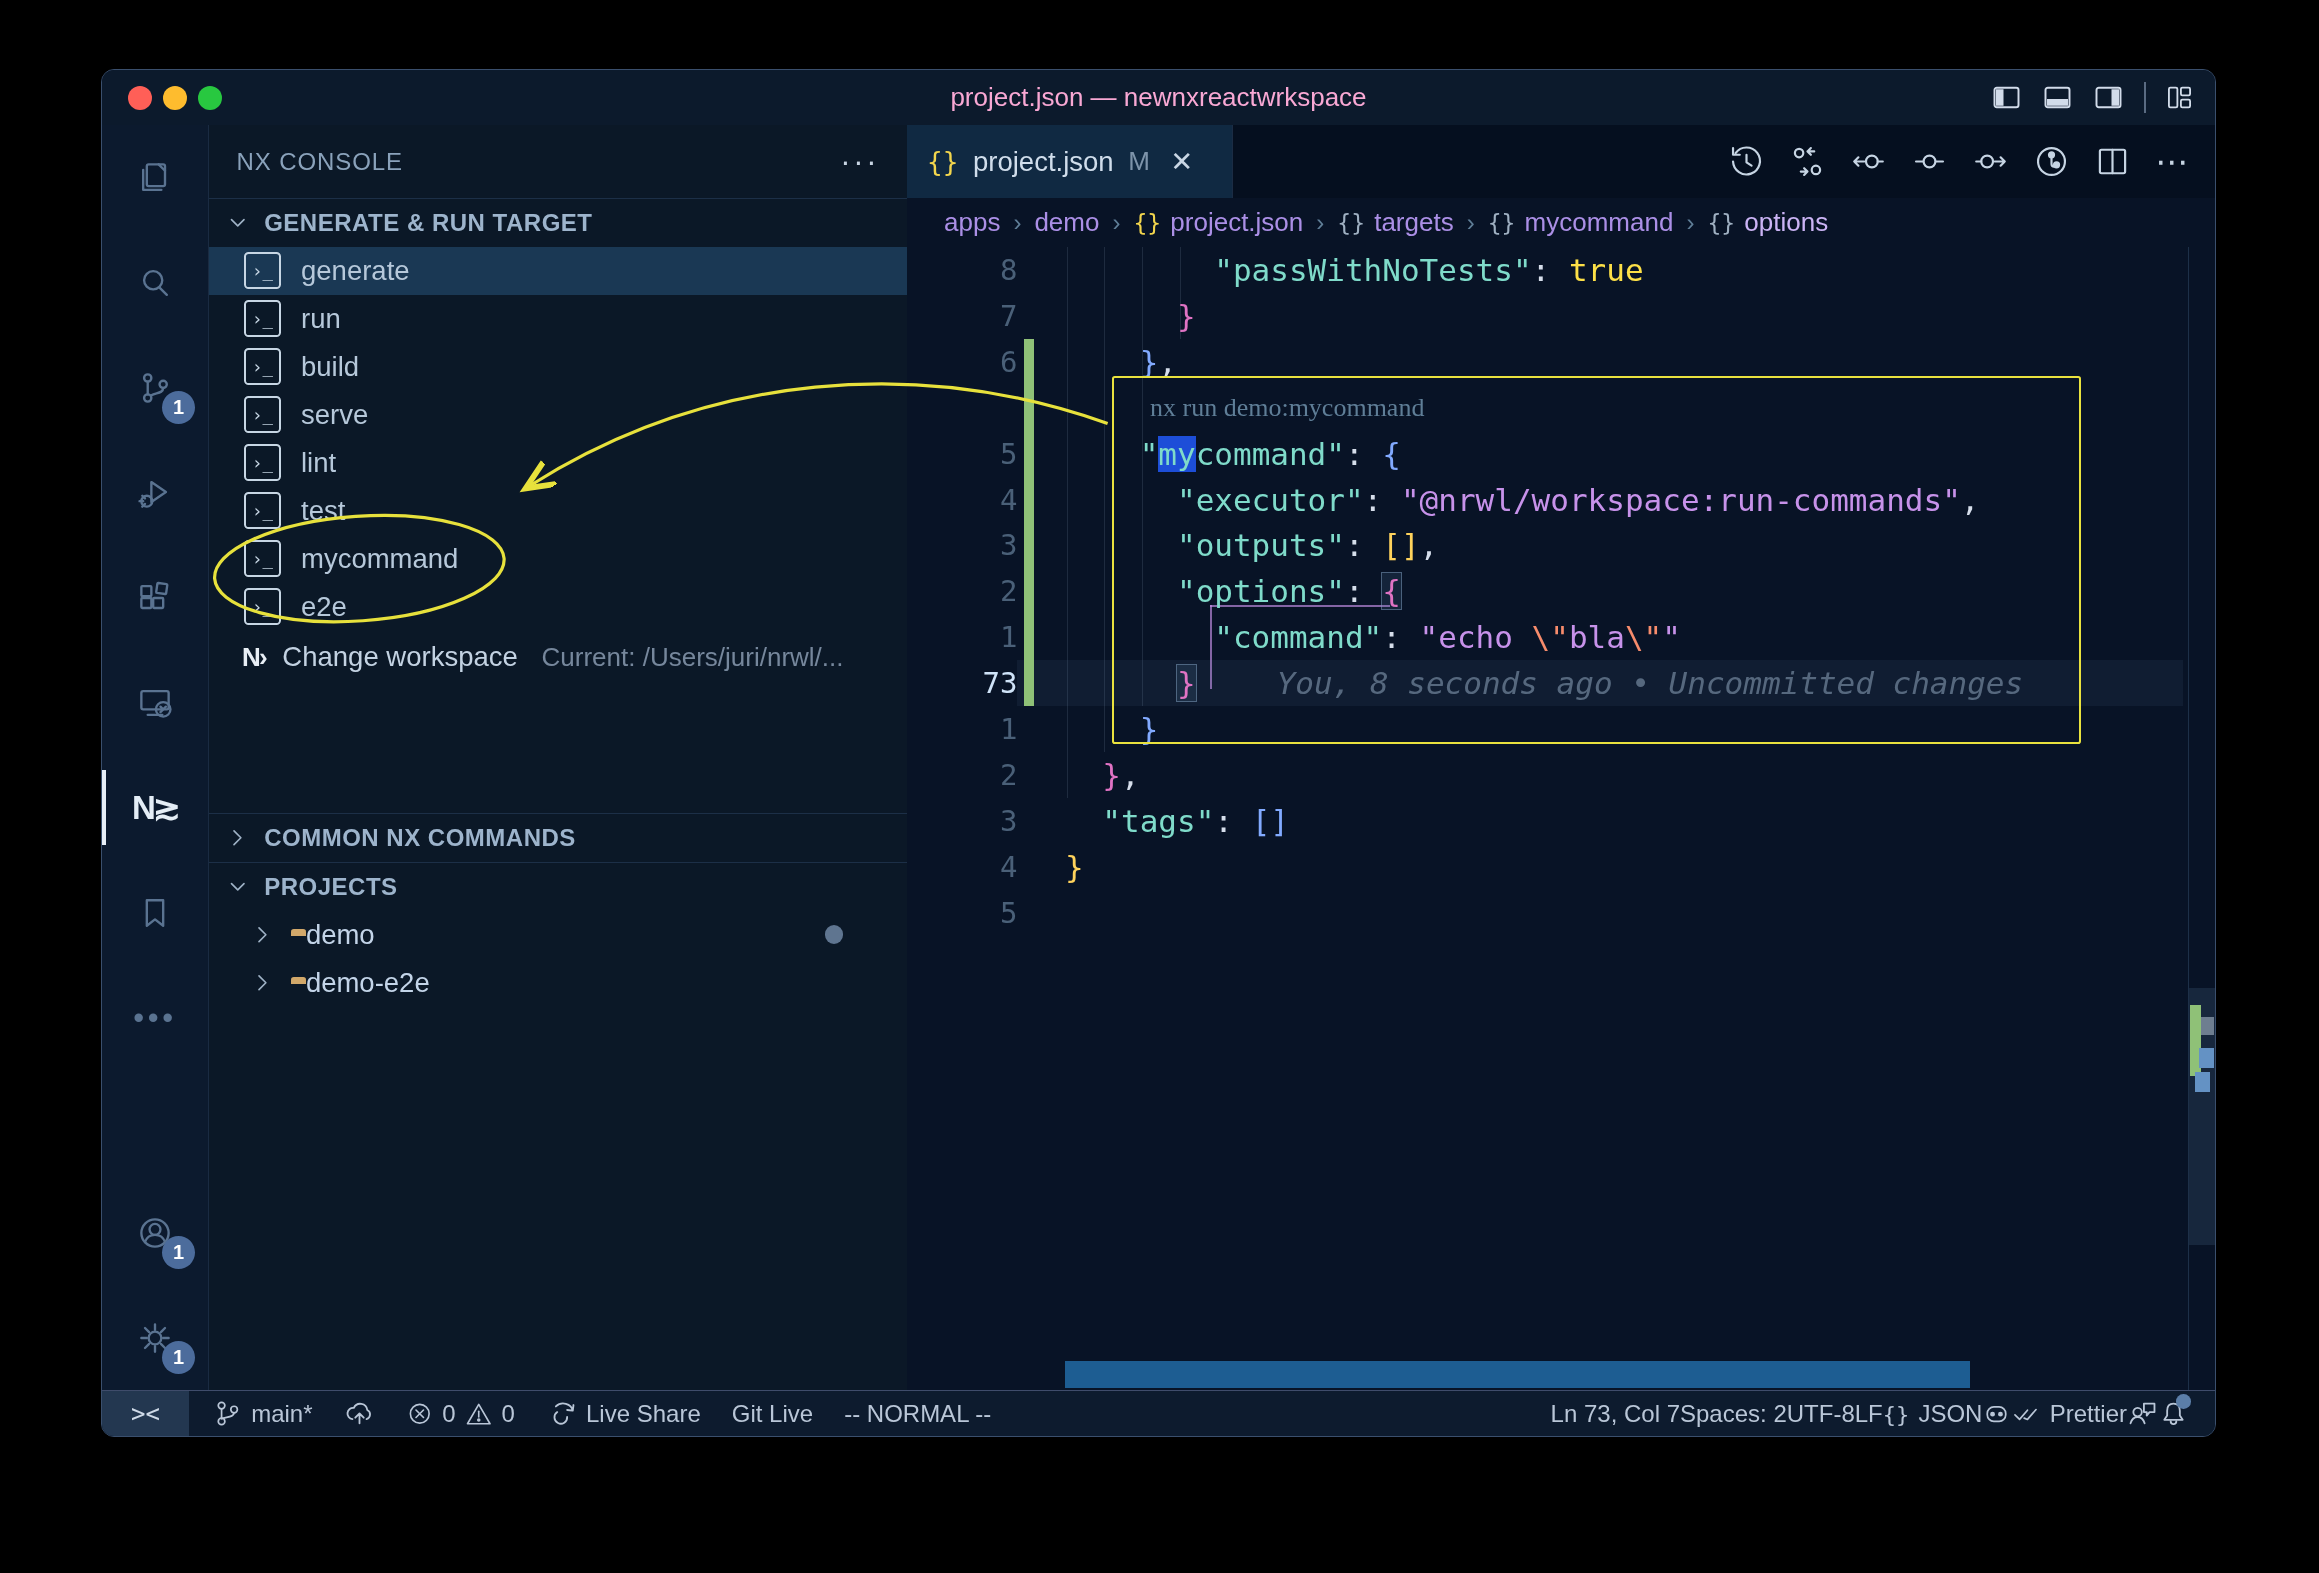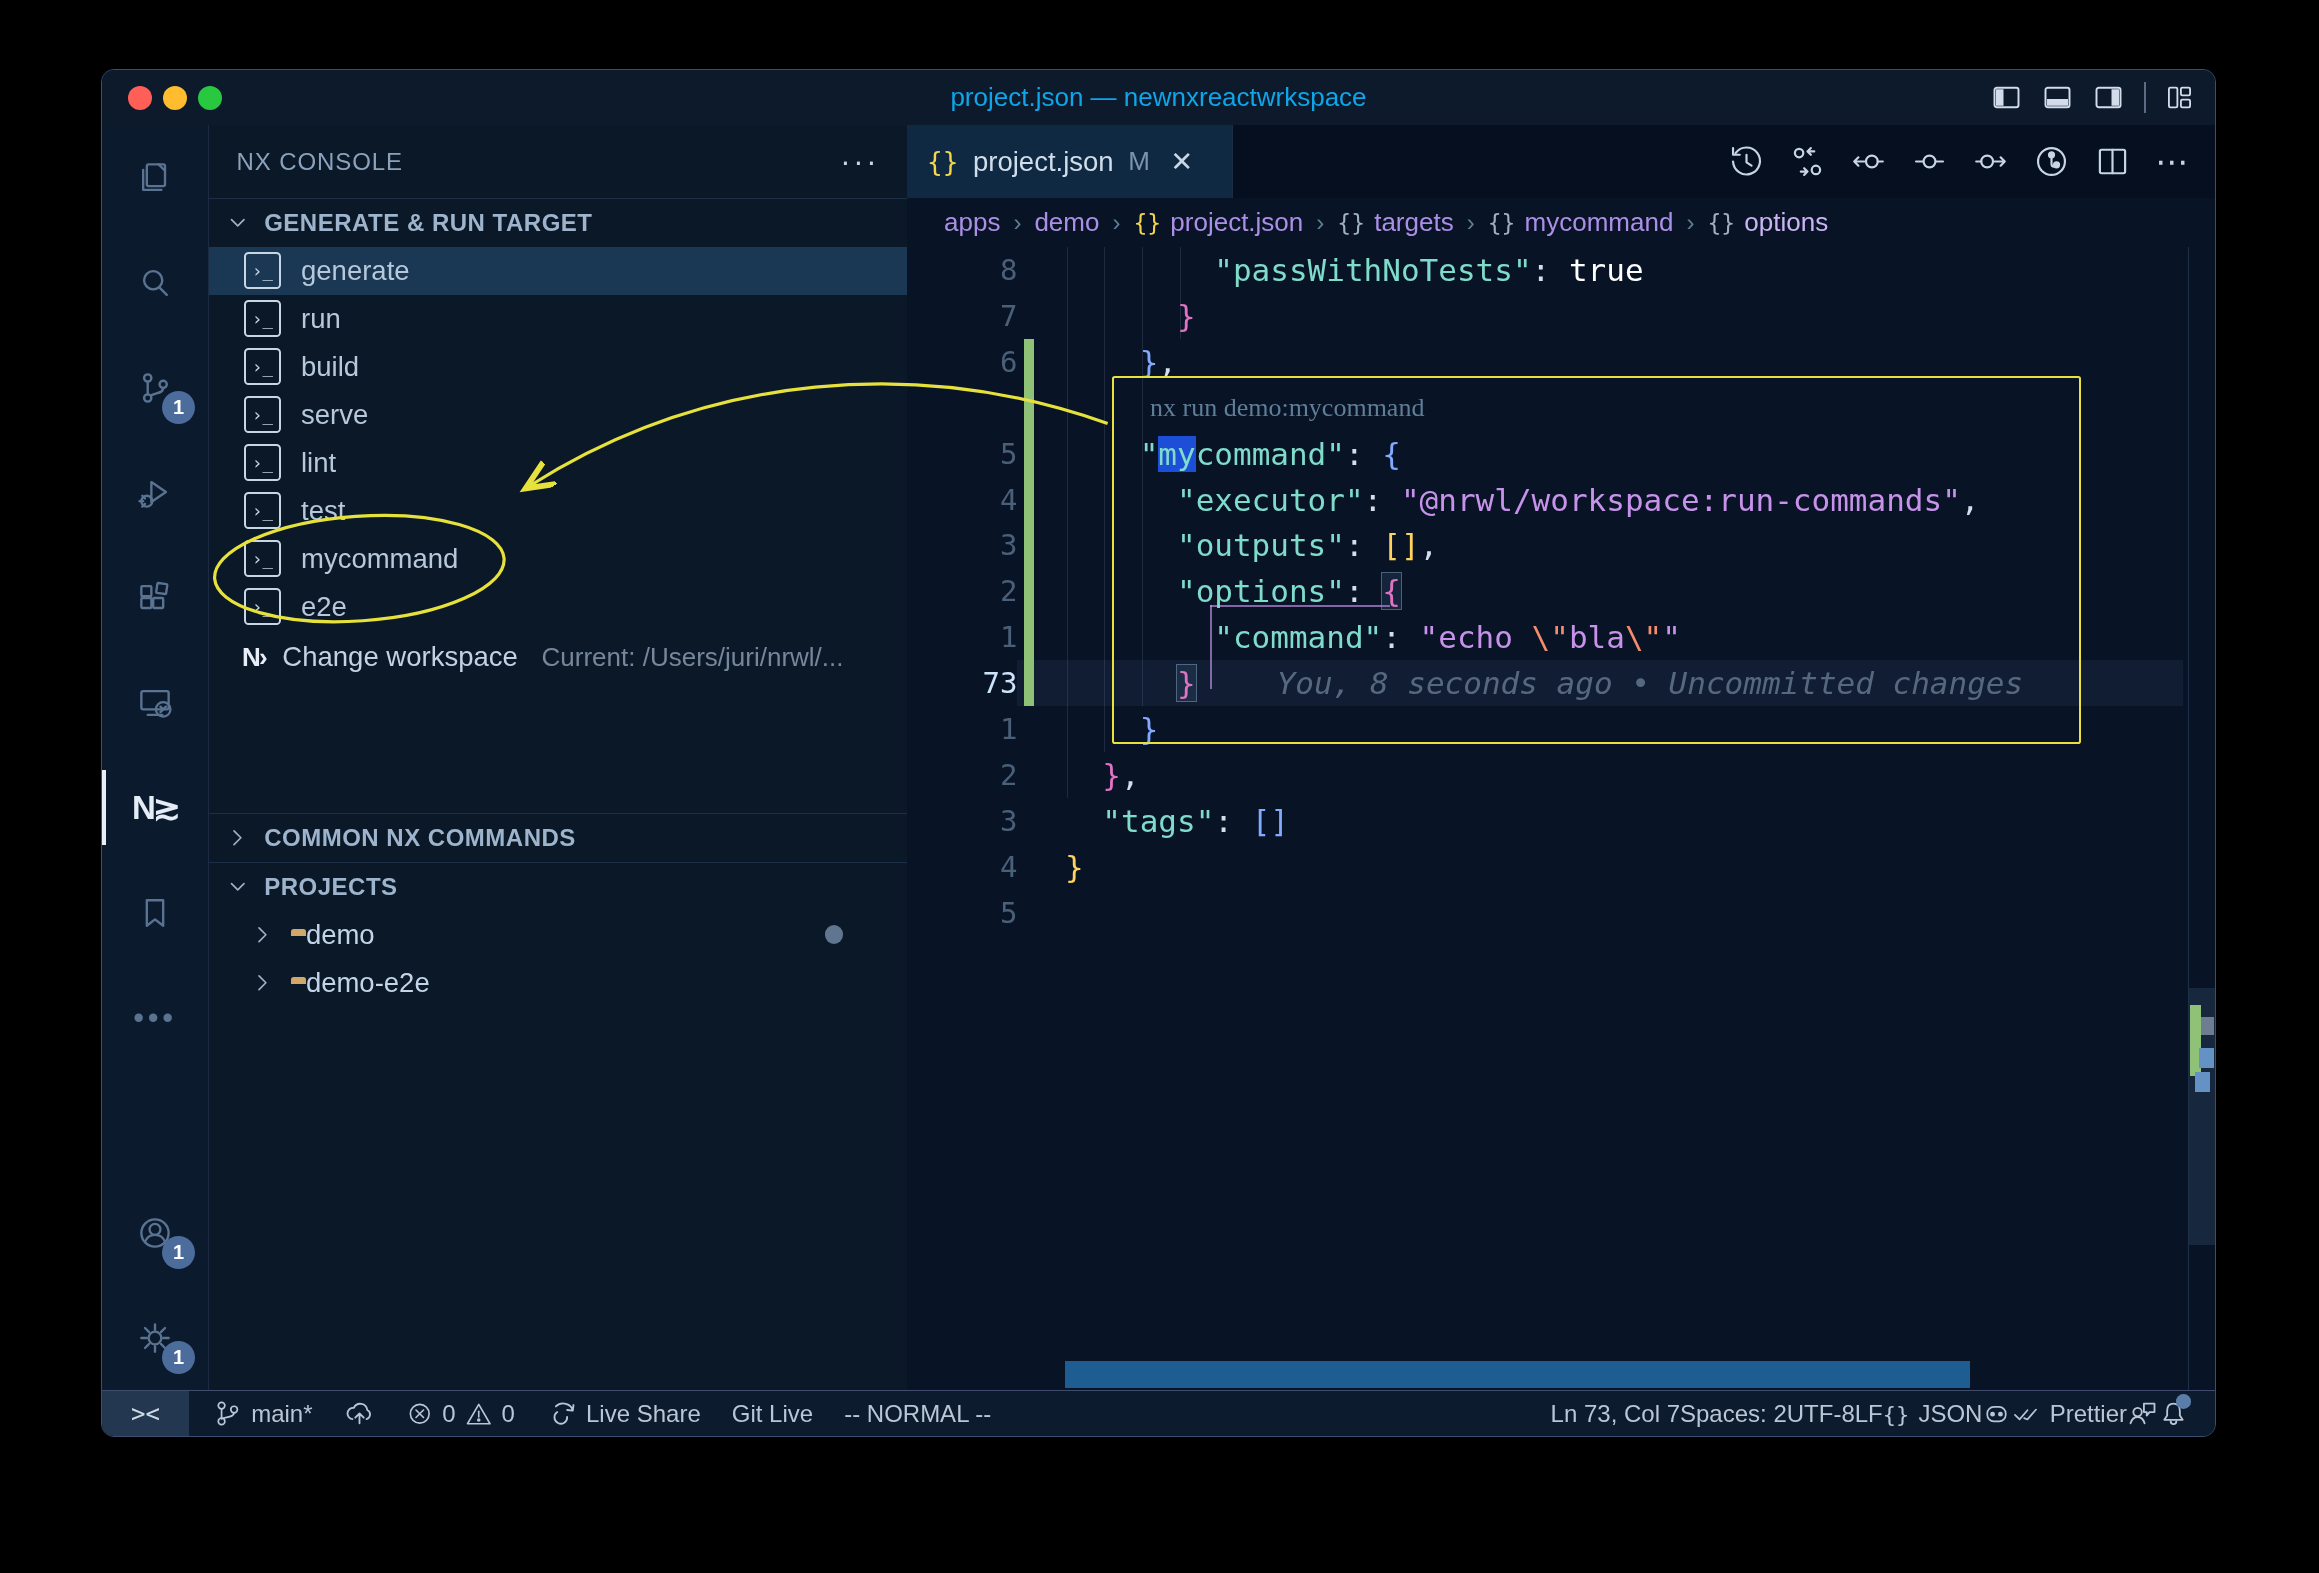--- a/index.html
+++ b/index.html
@@ -5,21 +5,21 @@
   html,body{margin:0;padding:0;background:#000;}
   .stage{position:relative;width:2320px;height:1574px;background:#000;overflow:hidden;
          font-family:"Liberation Sans",sans-serif;-webkit-font-smoothing:antialiased;}
   .window{position:absolute;left:101px;top:69px;width:2115px;height:1368px;background:#0a1728;
           border:1.4px solid #3a4f6d;border-radius:13px;overflow:hidden;box-sizing:border-box;}
   
   .titlebar{position:absolute;left:0;top:0;right:0;height:55px;background:#0c1a2c;}
   .traffic{position:absolute;top:15.6px;width:24px;height:24px;border-radius:50%;}
   .t-red{left:26px;background:#ff5f57}.t-yellow{left:61px;background:#febc2e}.t-green{left:96px;background:#28c840}
   .win-title{position:absolute;left:0;right:0;top:0;height:55px;line-height:55px;text-align:center;
-             color:#0ea5e9;font-size:26px;}
+             color:#f9a8d4;font-size:26px;}
   .tb-icons{position:absolute;right:20px;top:0;height:55px;display:flex;align-items:center;gap:18.4px;color:#d2dcea;}
   .tb-sep{width:1.8px;height:31px;background:#5a6b82;}
   
   .mainrow{position:absolute;left:0;top:55px;right:0;bottom:46px;display:flex;}
   .activitybar{position:relative;width:106px;background:#0c1a2e;border-right:0.9px solid #1a2b42;
                display:flex;flex-direction:column;align-items:center;flex:none;}
   .act-cell{position:relative;width:106px;height:105px;display:flex;align-items:center;justify-content:center;
             color:#5a7391;}
   .act-cell.active{color:#e4edf6;}
   .act-cell.active::before{content:"";position:absolute;left:0;top:14.7px;bottom:14.7px;width:3.7px;background:#e7eef6;}
@@ -61,21 +61,21 @@
   .bc-ic{color:#9fb0c2;font-family:"DejaVu Sans Mono",monospace;font-size:23px;}
   .bc-ic.yellow{color:#f3d64d;}
   .bc-last{color:#cbb4f5;}
   .codearea{position:absolute;left:0;top:122px;right:0;bottom:0;
             font-family:"DejaVu Sans Mono",monospace;font-size:31px;}
   .code-row{position:absolute;left:0;height:46px;line-height:46px;white-space:pre;}
   .gut{position:absolute;left:18.4px;width:92px;text-align:right;color:#4a6078;font-size:29px;}
   .gut.cur{color:#cfe3f8;}
   .ctext{position:absolute;left:158px;}
   .tk-key{color:#7fdbca}.tk-punct{color:#d6deeb}.tk-str{color:#c792ea}.tk-esc{color:#f78c6c}
-  .tk-bool{color:#ffffff}.tk-blue{color:#82aaff}.tk-pink{color:#e073c4}.tk-yellow{color:#ffd35c}
+  .tk-bool{color:#fde047}.tk-blue{color:#82aaff}.tk-pink{color:#e073c4}.tk-yellow{color:#ffd35c}
   .sel{background:#1d4ed8;}
   .match{outline:1.8px solid rgba(130,162,195,.55);outline-offset:0.9px;background:rgba(90,130,170,.16);}
   .lens{position:absolute;left:243px;height:46px;line-height:46px;color:#5f7e97;
         font-family:Liberation Serif, serif;font-size:26px;}
   .blame{color:#56687e;margin-left:81px;font-style:italic;}
   .curline{position:absolute;left:110px;right:32px;height:46px;background:rgba(120,150,190,.08);}
   .iguide{position:absolute;width:0.9px;background:rgba(94,114,140,.25);}
   .pguide{position:absolute;background:rgba(199,146,234,.65);}
   .gitbar{position:absolute;left:117px;width:10px;background:#8fc177;}
   .hl-box{position:absolute;border:2.8px solid #e9e23e;border-radius:2.8px;}

